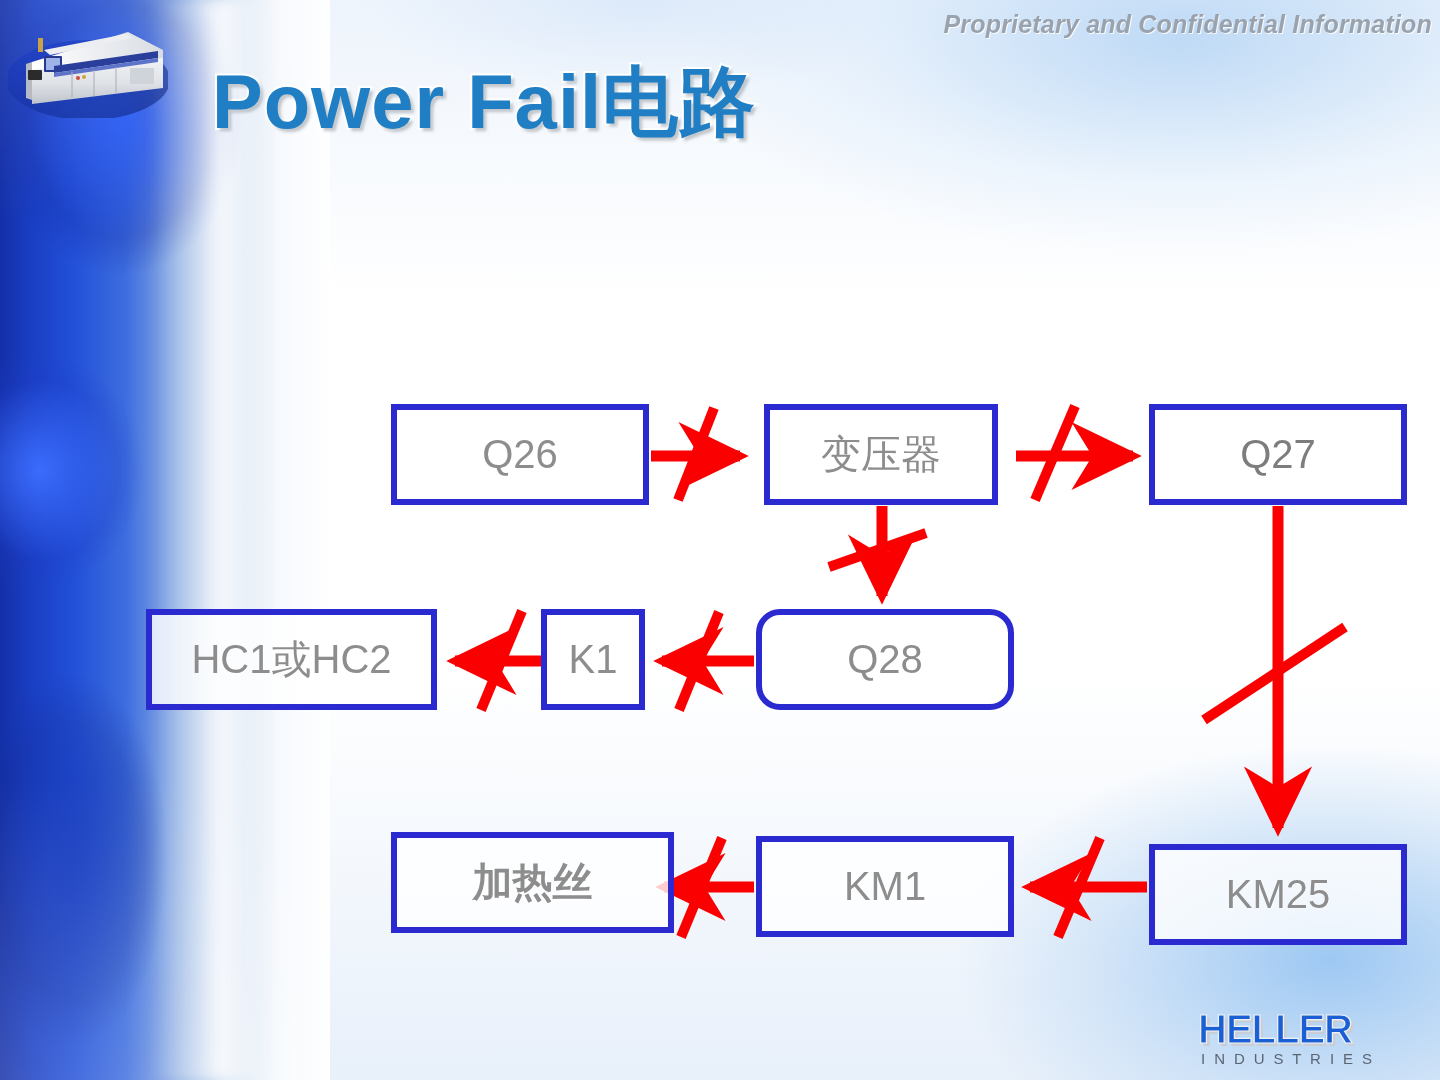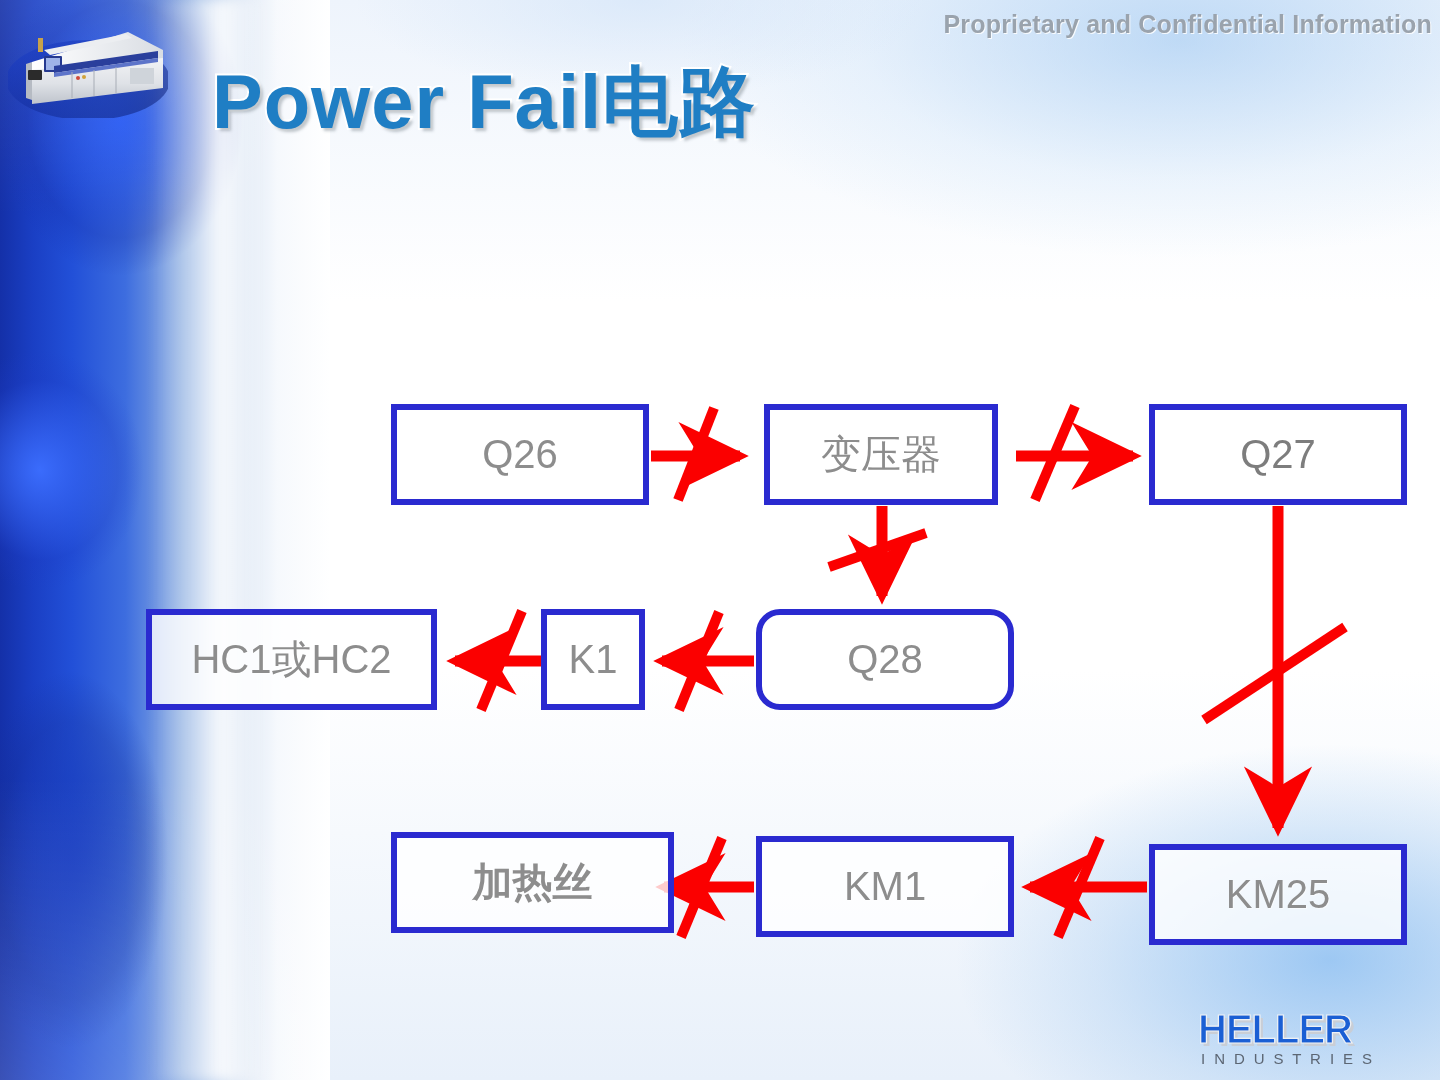--- a/index.html
+++ b/index.html
@@ -48,21 +48,21 @@
     filter:blur(6px);
   }
   .bg-topglow{
     position:absolute;left:260px;top:0;width:760px;height:240px;
     background:radial-gradient(ellipse 380px 130px at 50% 0%, rgba(205,225,248,.55) 0%, rgba(255,255,255,0) 75%);
   }
 
   
   .confidential{
     position:absolute;right:8px;top:10px;
-    font-size:25px;font-weight:bold;
+    font-size:25px;font-weight:bold;font-style:italic;
     color:#9aa3ad;
     letter-spacing:.2px;
     text-shadow:1px 1px 0 rgba(255,255,255,.85);
     white-space:nowrap;
   }
 
   
   .oven{position:absolute;left:8px;top:18px;width:160px;height:100px;}
   .oven svg{display:block;}
 

